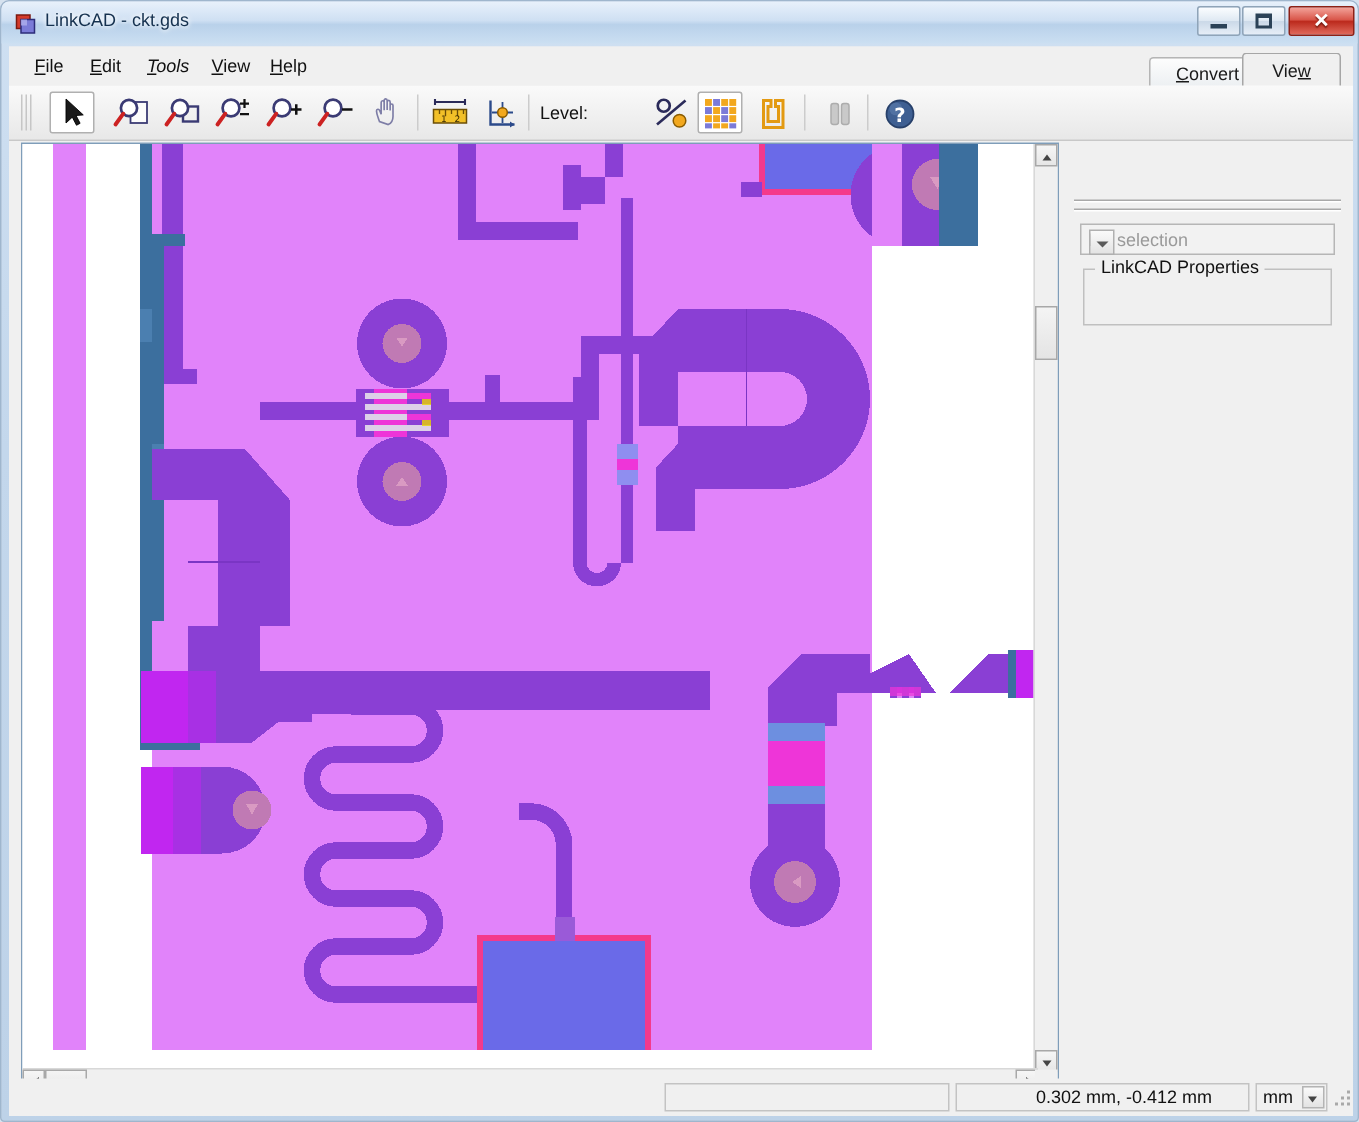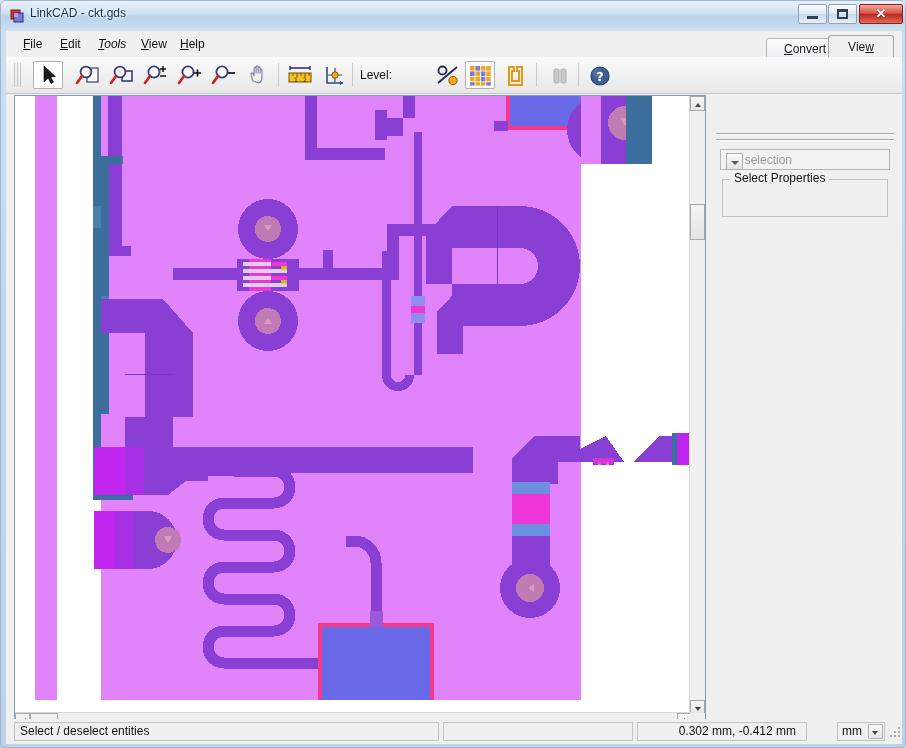--- a/index.html
+++ b/index.html
@@ -196,21 +196,21 @@
     background:#f0f0f0;
   }
   .sb-cell{
     position:absolute;top:3px;height:19px;
     border:1px solid #c3c3c3;box-sizing:border-box;
     background:#f0f0f0;
     font-size:12px;line-height:17px;color:#111;
   }
   #st-msg{left:8px;width:425px;padding-left:5px;}
   #st-mid{left:437px;width:190px;}
-  #st-coord{left:631px;width:170px;text-align:right;padding-right:10px;}
+  #st-coord{left:631px;width:196px;text-align:right;padding-right:24px;}
   #st-units{
     position:absolute;left:831px;top:3px;width:48px;height:19px;
     background:#f0f0f0;border:1px solid #c3c3c3;box-sizing:border-box;
     font-size:12px;line-height:17px;padding-left:4px;color:#111;
   }
   #st-units-btn{
     position:absolute;right:1px;top:1px;width:15px;height:15px;
     background:linear-gradient(180deg,#fafafa,#e3e3e3);
     border:1px solid #b4b4b4;box-sizing:border-box;
   }
@@ -626,26 +626,25 @@
       <div id="rp-sep2"></div>
 
       <div id="sel-combo">
         <span>No selection</span>
         <span id="sel-combo-btn">
             <i></i>
           </span>
       </div>
 
       <div id="gp-group"></div>
-      <div id="gp-legend">Select Properties</div>
+      <div id="gp-legend">LinkCAD Properties</div>
     </div>
   </div>
 
   <div id="statusbar">
-    <div class="sb-cell" id="st-msg">Select / deselect entities</div>
     <div class="sb-cell" id="st-mid"></div>
     <div class="sb-cell" id="st-coord">0.302 mm, -0.412 mm</div>
     <div id="st-units">
       <span>mm</span>
       <span id="st-units-btn">
           <i></i>
         </span>
     </div>
     <span id="grip">
       <i style="left:8px;top:0"></i>

